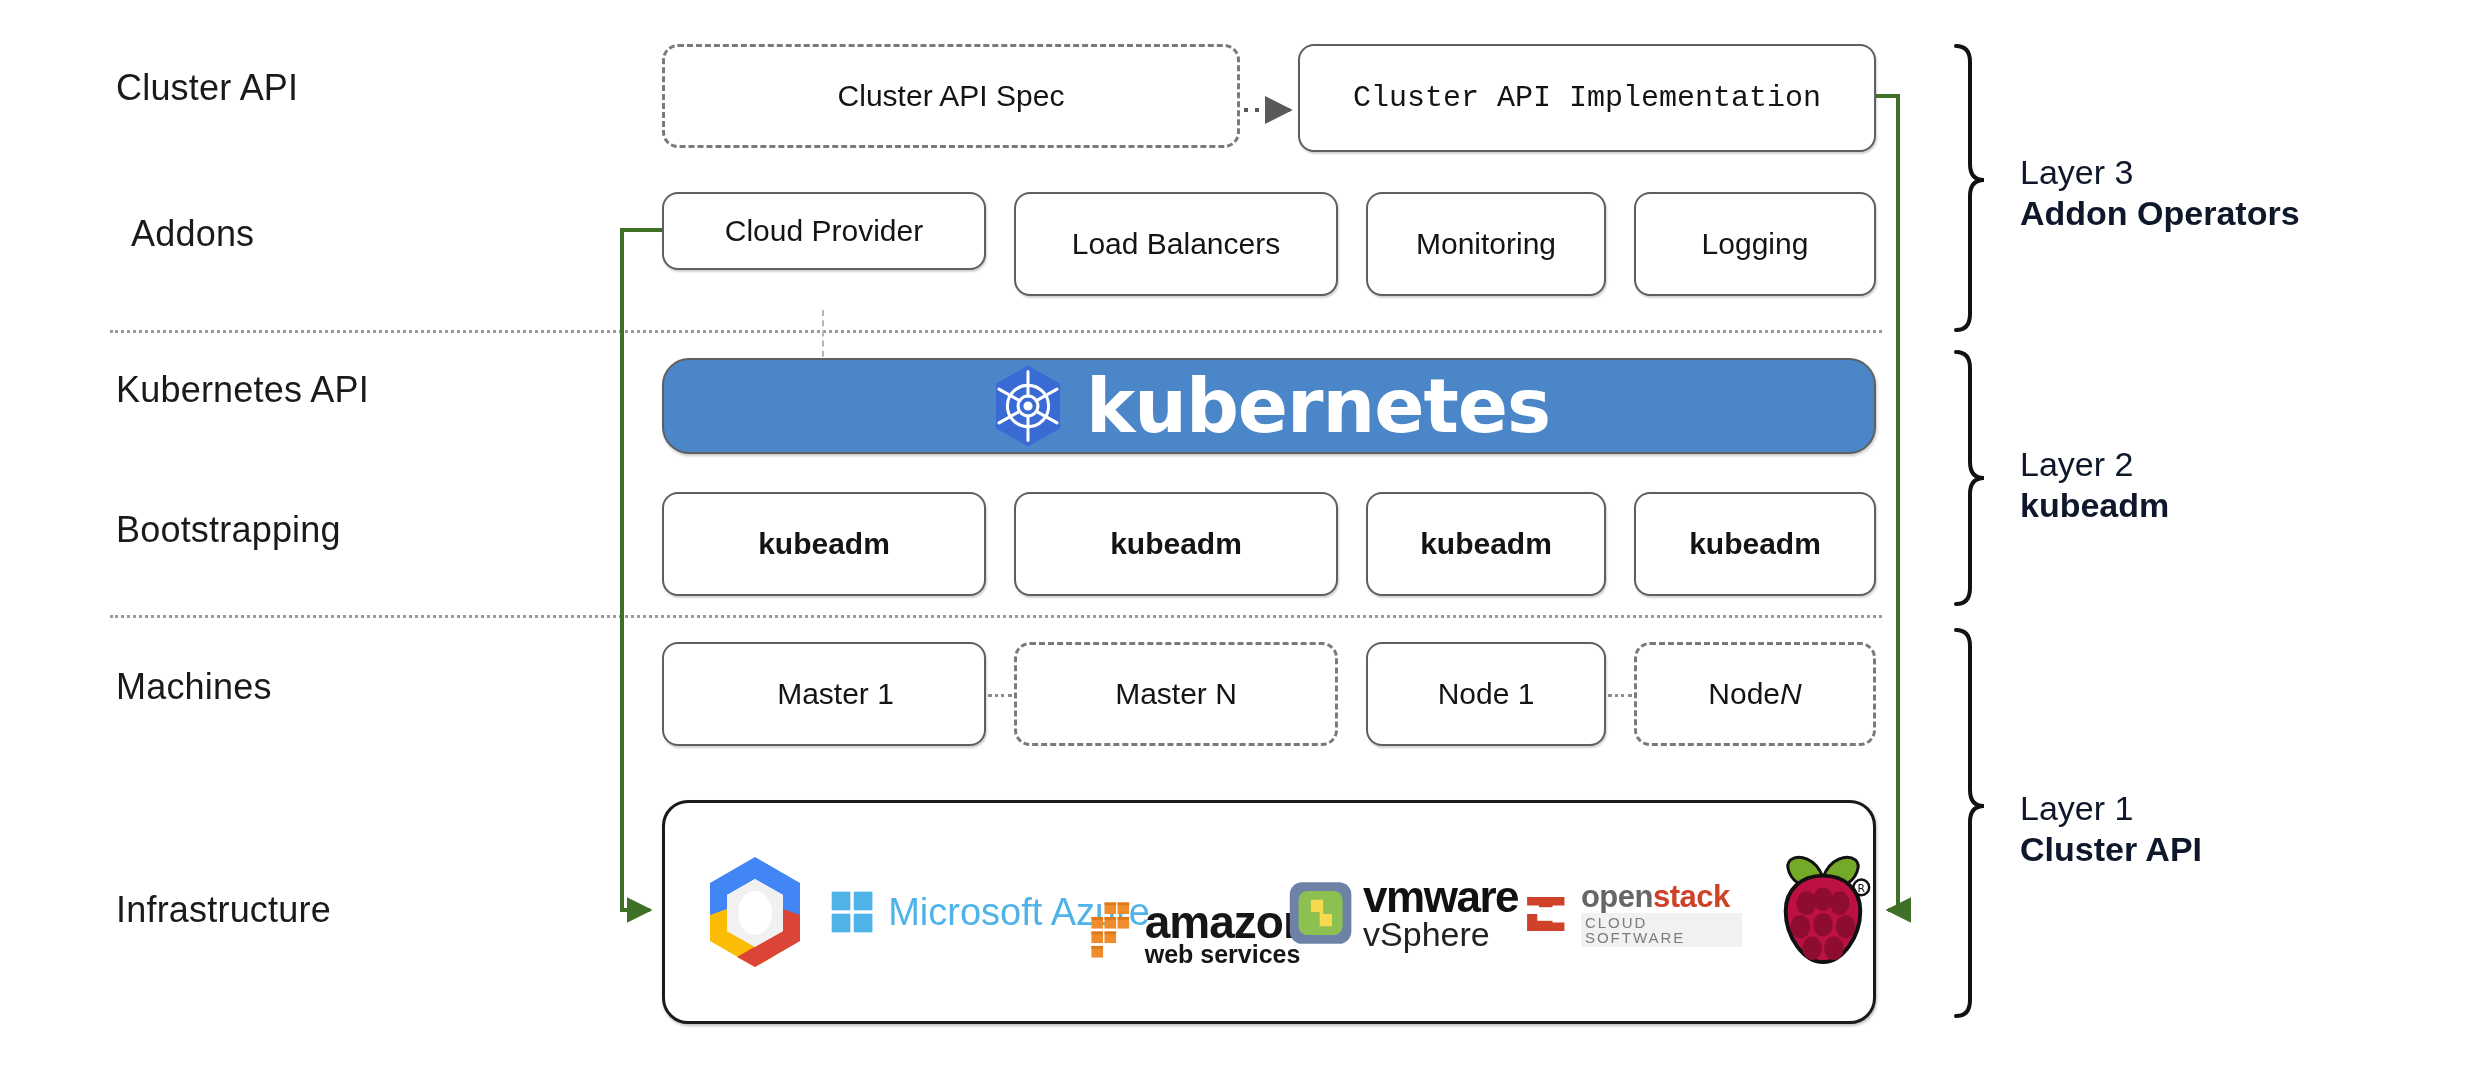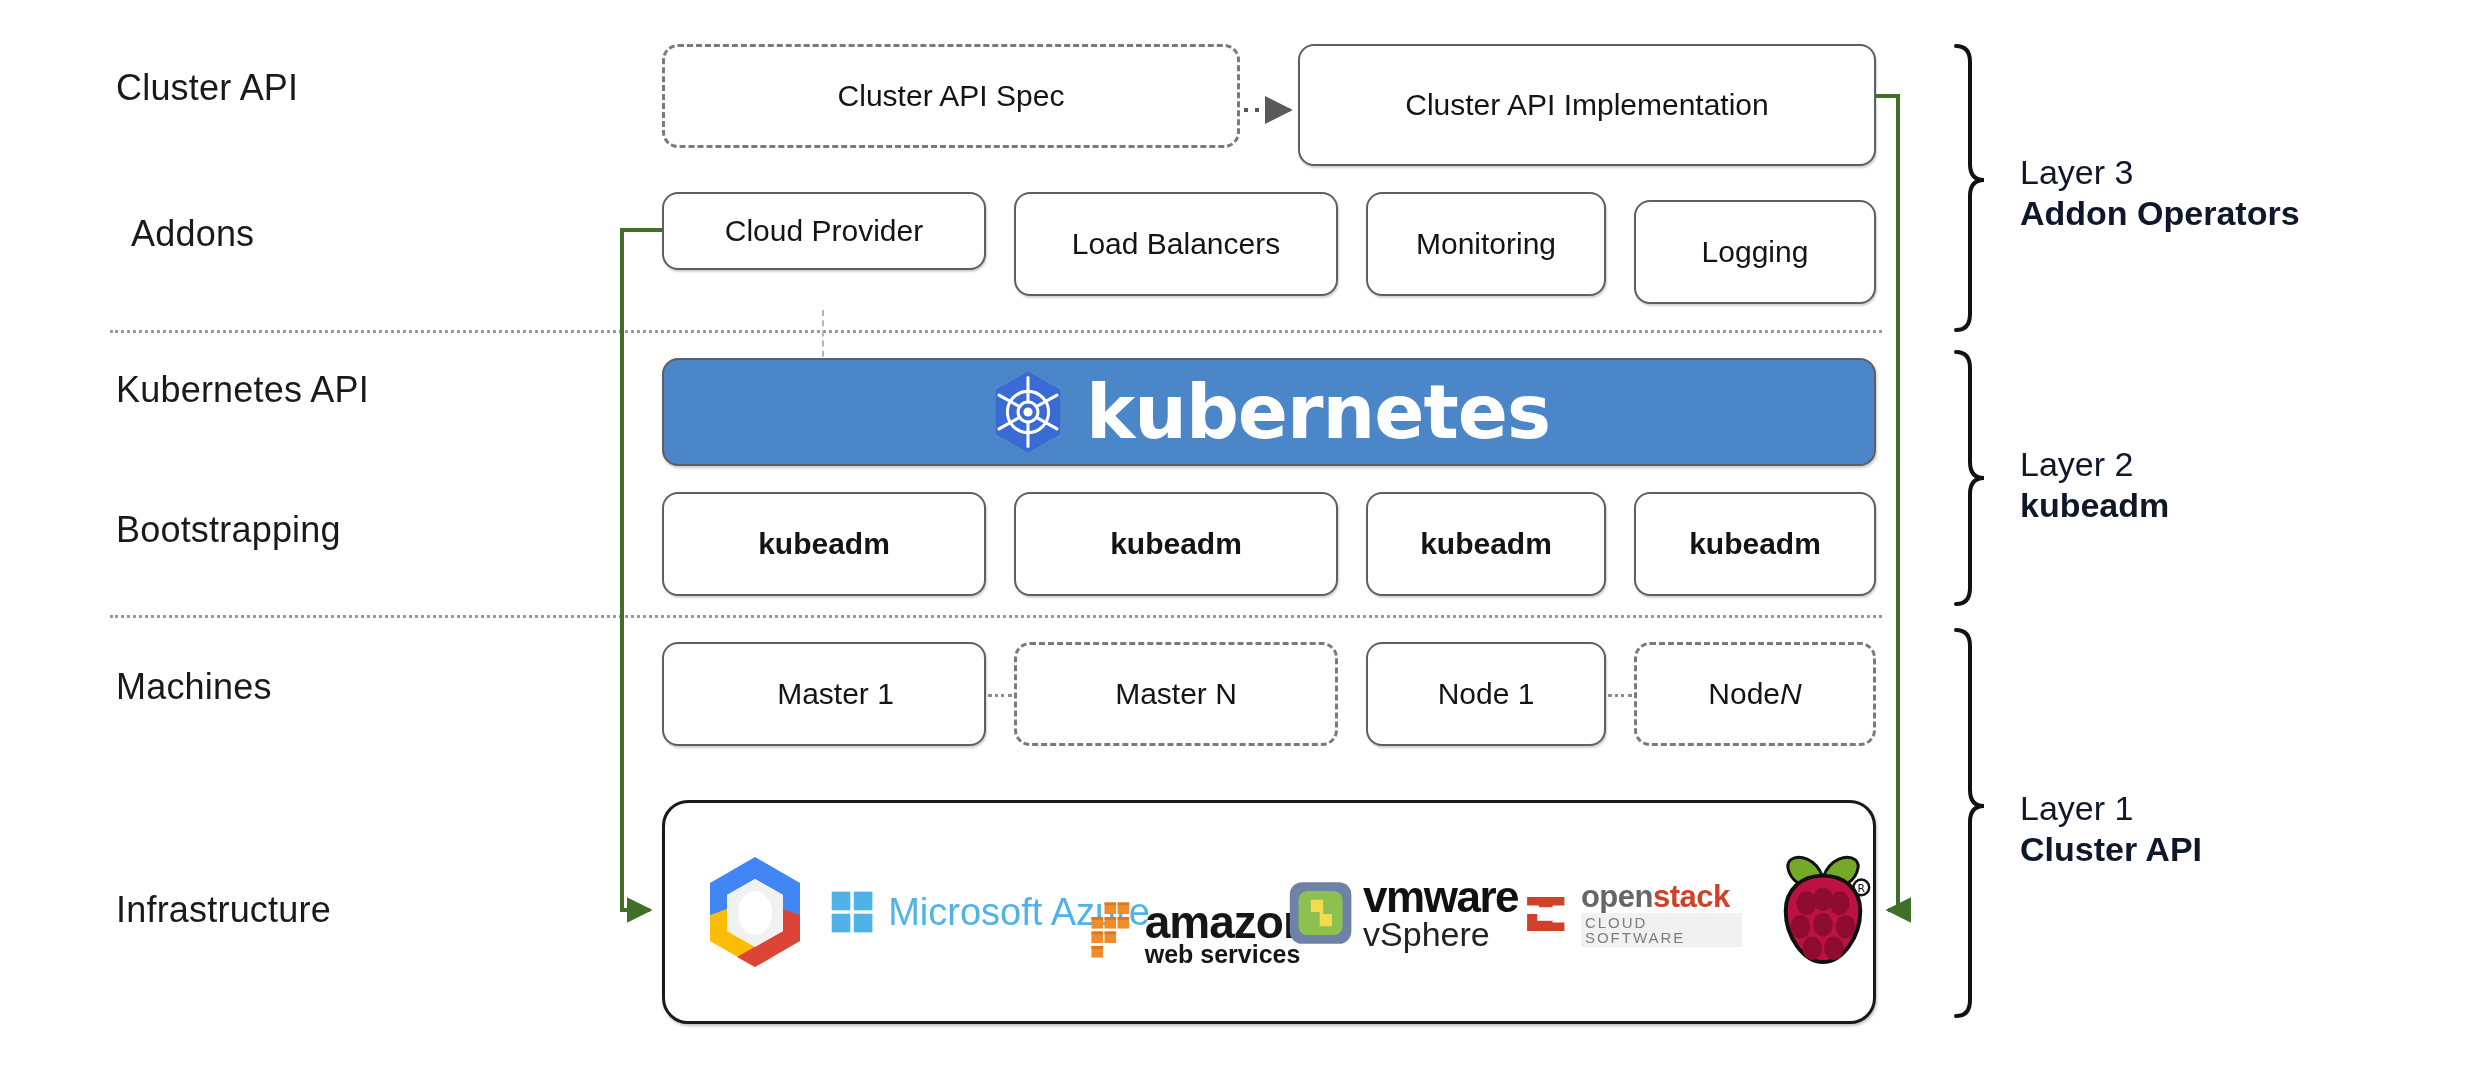--- a/index.html
+++ b/index.html
@@ -77,38 +77,38 @@
 
   <div class="hsep" style="left:110px;top:330px;width:1772px;"></div>
   <div class="hsep" style="left:110px;top:615px;width:1772px;"></div>
 
   <div class="vdash" style="left:822px;top:310px;height:57px;"></div>
 
   <div class="box dashed" style="left:662px;top:44px;width:578px;height:104px;">
     <span>Cluster API Spec</span>
   </div>
 
-  <div class="box" style="left:1298px;top:44px;width:578px;height:122px;">
+  <div class="box" style="left:1298px;top:44px;width:578px;height:108px;font-family:Liberation Mono, monospace;">
     <span>Cluster API Implementation</span>
   </div>
 
   <div class="box" style="left:662px;top:192px;width:324px;height:78px;">
     <span>Cloud Provider</span>
   </div>
   <div class="box" style="left:1366px;top:192px;width:240px;height:104px;">
     <span>Monitoring</span>
   </div>
   <div class="box" style="left:1014px;top:192px;width:324px;height:104px;">
     <span>Load Balancers</span>
   </div>
-  <div class="box" style="left:1634px;top:192px;width:242px;height:104px;margin-top:8px;">
+  <div class="box" style="left:1634px;top:192px;width:242px;height:104px;">
     <span>Logging</span>
   </div>
 
-  <div id="k8s-banner" style="left:662px;top:358px;width:1214px;height:108px;">
+  <div id="k8s-banner" style="left:662px;top:358px;width:1214px;height:96px;border-radius:27px;">
     <span class="logo" style="position:relative;width:80px;height:84px;">
       <svg viewBox="0 0 100 110" width="80" height="84" aria-hidden="true">
         <polygon points="50,2 92,26 92,84 50,108 8,84 8,26" fill="#3a6ad4"></polygon>
         <g stroke="#ffffff" stroke-width="4" fill="none" stroke-linecap="round">
           <circle cx="50" cy="55" r="27"></circle>
           <circle cx="50" cy="55" r="13"></circle>
           <line x1="50" y1="10" x2="50" y2="42"></line>
           <line x1="50" y1="68" x2="50" y2="100"></line>
           <line x1="12" y1="33" x2="39" y2="48"></line>
           <line x1="61" y1="62" x2="88" y2="77"></line>

